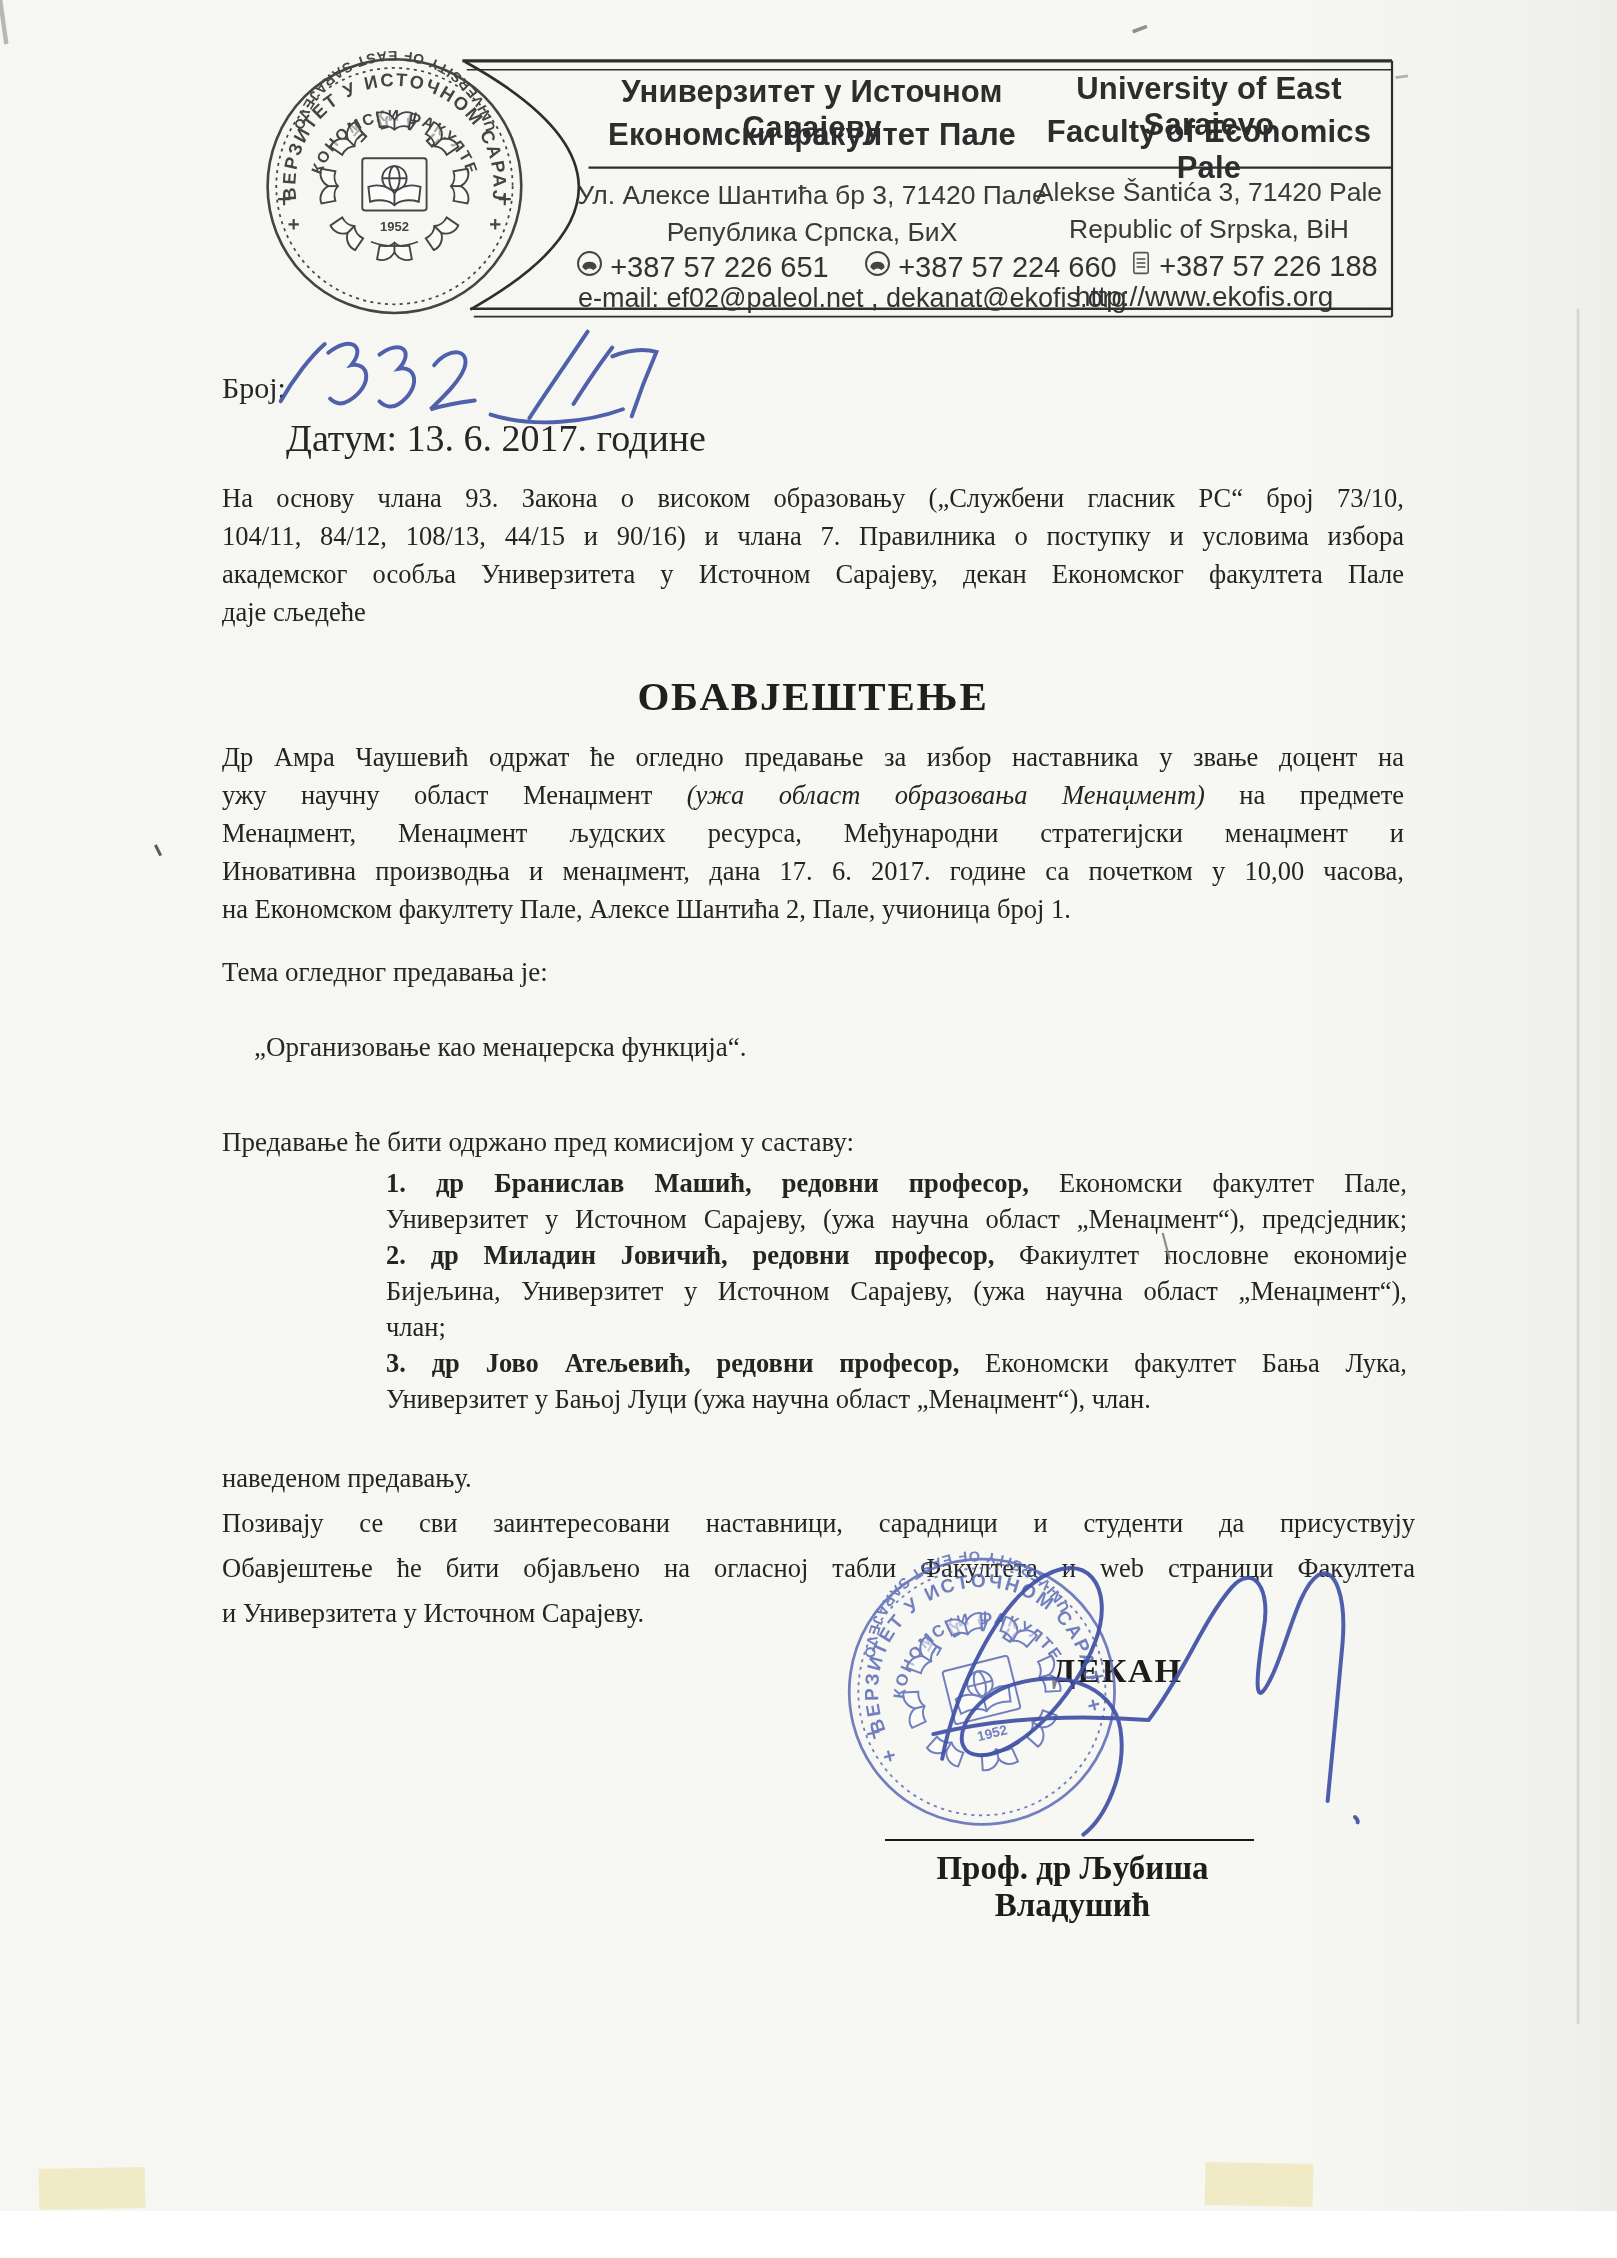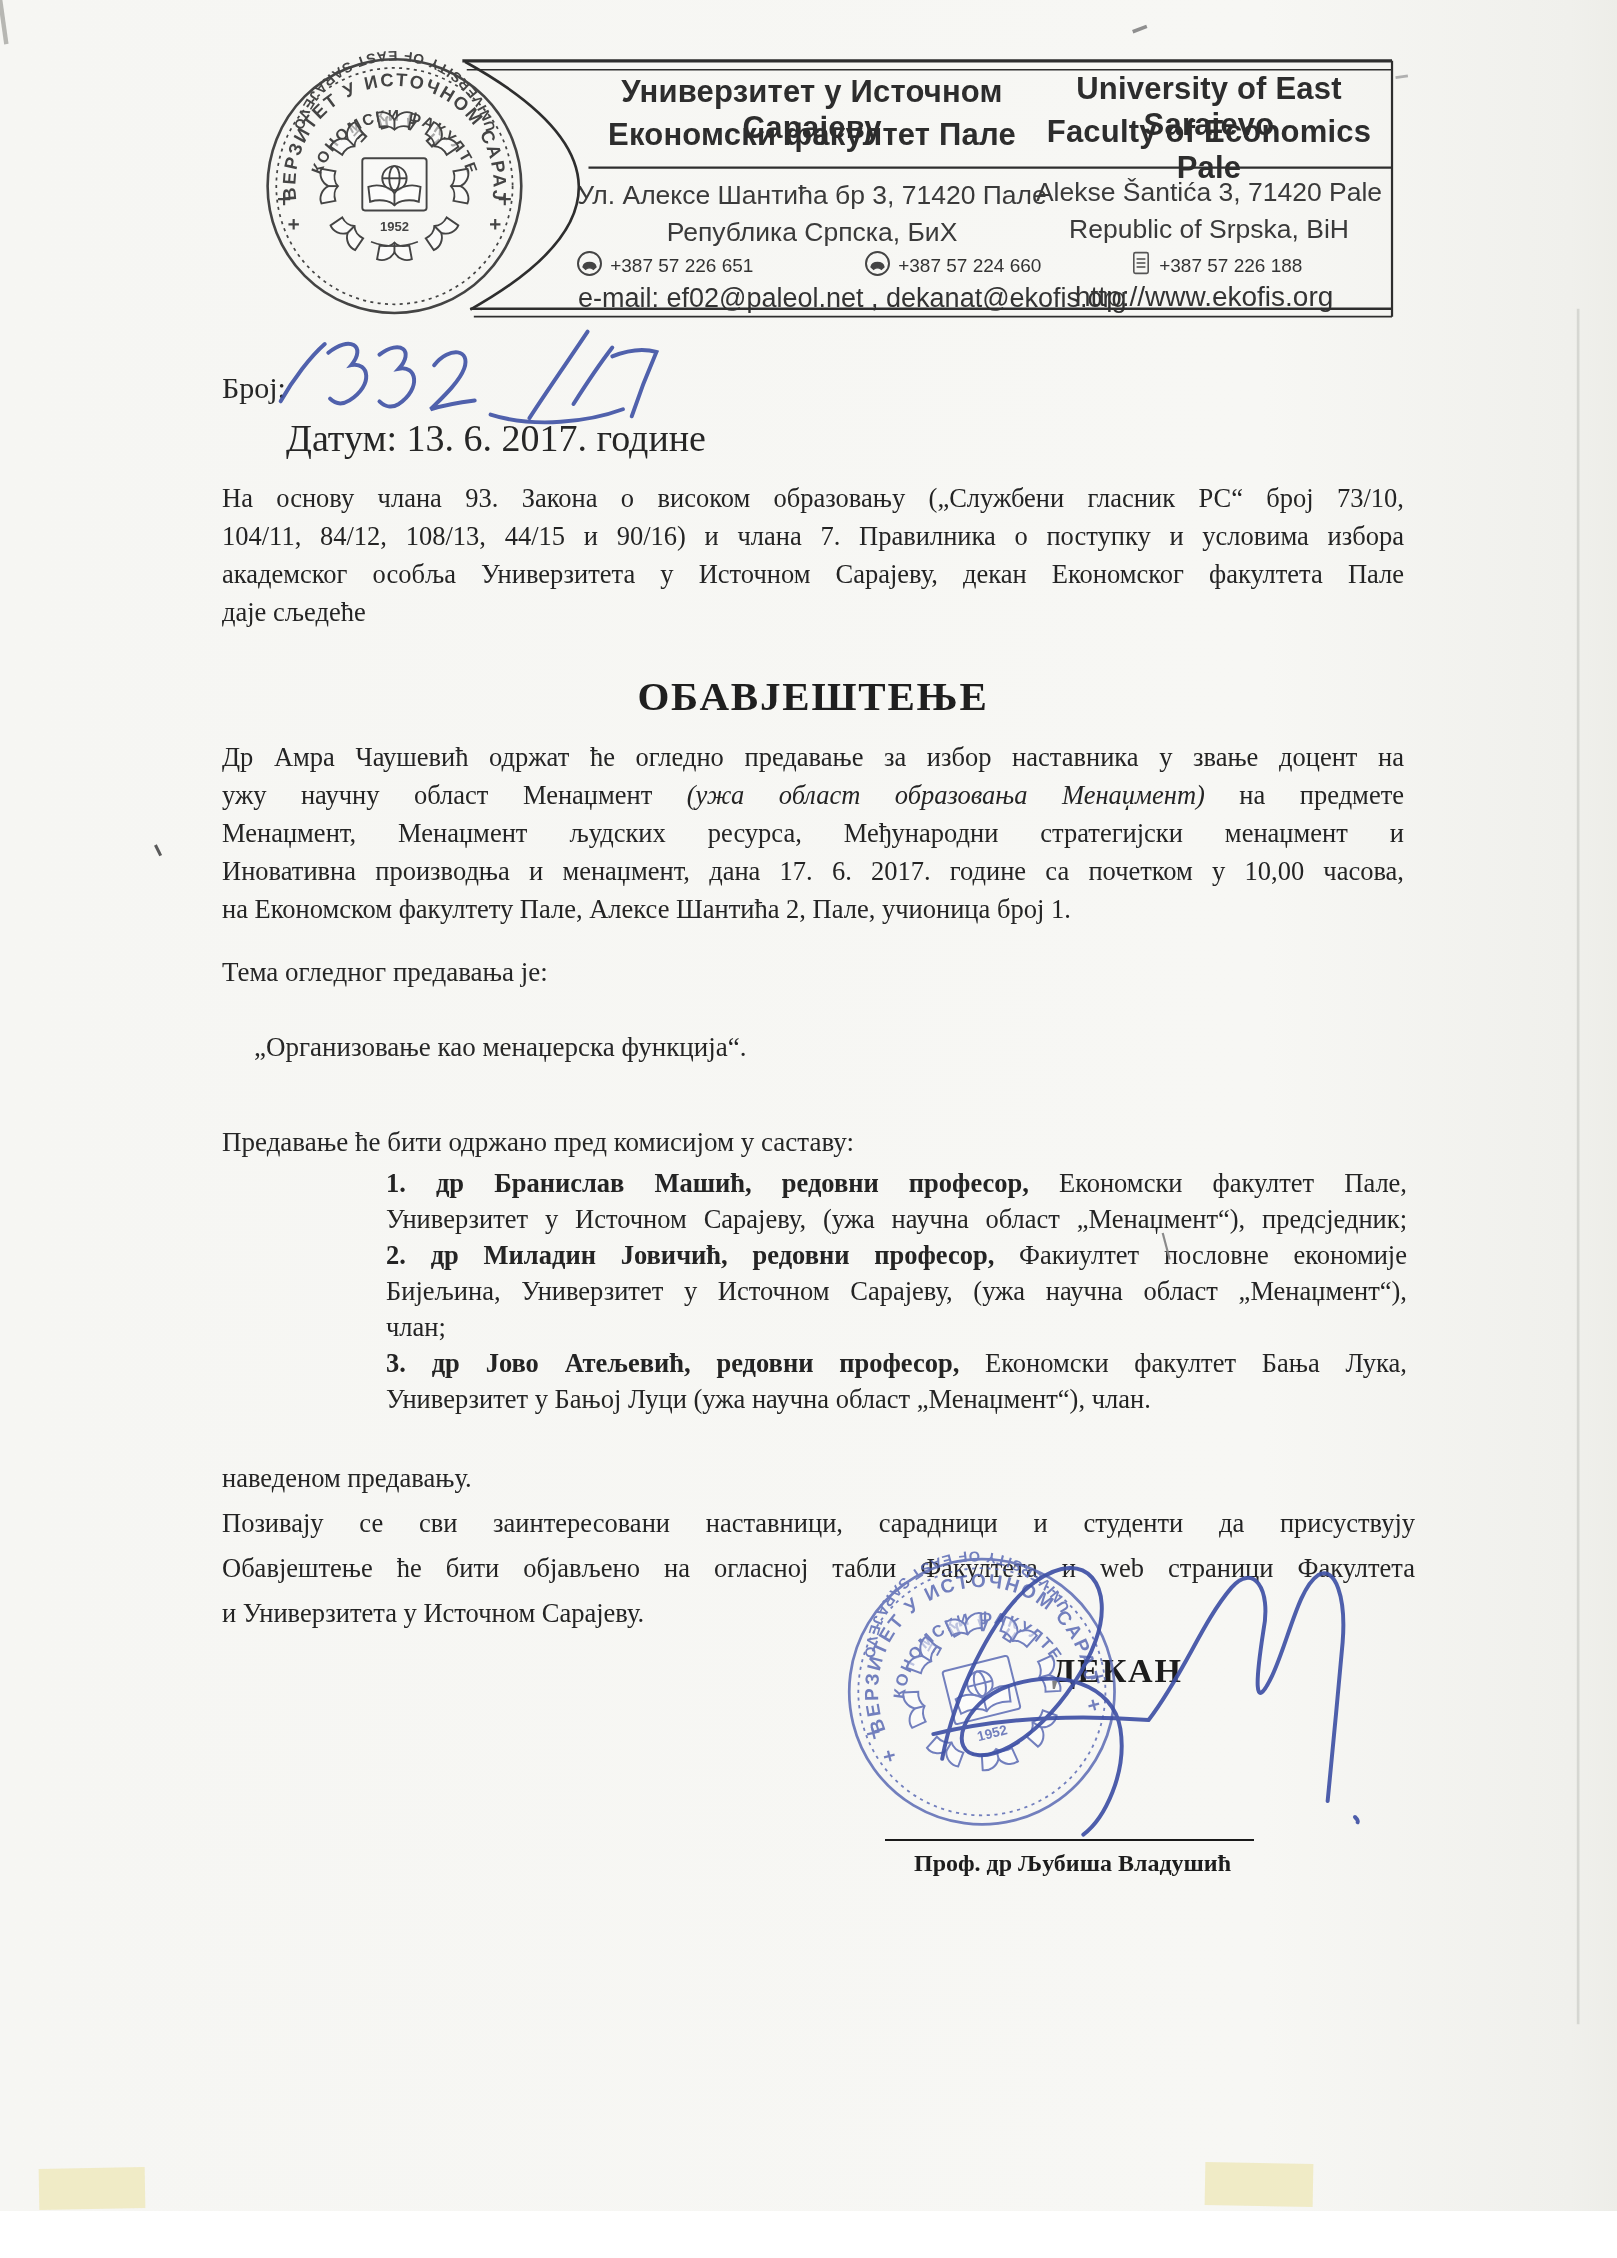--- a/index.html
+++ b/index.html
@@ -3,21 +3,21 @@
 <meta charset="utf-8">
 <style>
   html,body{margin:0;padding:0;background:#e8e8e6;}
   .page{position:relative;width:1618px;height:2258px;overflow:hidden;
         background:linear-gradient(90deg,#f6f6f3 0%,#f7f7f4 78%,#f0f0ec 97%,#ededE8 100%);
         font-family:"Liberation Serif","DejaVu Serif",serif;color:#262626;}
   .abs{position:absolute;}
   .sans{font-family:"Liberation Sans","DejaVu Sans",sans-serif;}
   .hdr-name{font-weight:bold;font-size:31px;color:#2d2d2d;text-align:center;letter-spacing:0.2px;}
   .hdr-addr{font-size:26.5px;color:#3a3a3a;text-align:center;}
-  .hdr-contact{font-size:19px;color:#333;display:flex;align-items:center;gap:6.2px;text-align:center;}
+  .hdr-contact{font-size:29px;color:#333;display:flex;align-items:center;gap:6.2px;text-align:center;}
   .serif-block{font-size:26.5px;line-height:38px;color:#242424;}
   .line{min-height:1em;}
   .just{text-align:justify;text-align-last:justify;}
   .b{font-weight:bold;}
   .i{font-style:italic;}
   .doc-title{font-weight:bold;font-size:41px;letter-spacing:1.8px;text-align:center;color:#1f1f1f;}
   .tape{position:absolute;background:#efe9bd;opacity:.85;}
   svg text{font-family:"Liberation Sans","DejaVu Sans",sans-serif;}
 </style>
 </head>
@@ -104,21 +104,21 @@
 
   <div class="abs serif-block" style="left:222px;top:1456px;width:1193px;line-height:45px;">
       <div class="line"><span>наведеном предавању.</span></div>
       <div class="line just"><span>Позивају се сви заинтересовани наставници, сарадници и студенти да присуствују</span></div>
       <div class="line just"><span>Обавјештење ће бити објављено на огласној табли Факултета и web  страници  Факултета</span></div>
       <div class="line"><span>и Универзитета у Источном Сарајеву.</span></div>
     </div>
 
   <div class="abs" style="left:1052px;top:1652px;font-size:34px;font-weight:bold;letter-spacing:1.8px;color:#1d1d1d;">ДЕКАН</div>
   <div class="abs" style="left:885px;top:1839px;width:369px;border-top:2.6px solid #1a1a1a;"></div>
-  <div class="abs" style="left:865px;top:1850px;width:415px;text-align:center;font-size:24px;font-weight:bold;color:#1d1d1d;">Проф. др Љубиша Владушић</div>
+  <div class="abs" style="left:865px;top:1850px;width:415px;text-align:center;font-size:33px;font-weight:bold;color:#1d1d1d;">Проф. др Љубиша Владушић</div>
 
   <svg class="abs" style="left:0;top:0;" width="1618" height="2258" viewBox="0 0 1834 2560">
     <defs>
       <g id="sealart" fill="none" stroke="currentColor">
         <circle r="146" stroke-width="3"></circle>
         <circle r="136" stroke-width="2" stroke-dasharray="3.5 5"></circle>
         <path id="arcTop" d="M -112 20 A 114 114 0 1 1 112 20" stroke="none"></path>
         <path id="arcMid" d="M -86 -6 A 88 88 0 0 1 86 -6" stroke="none"></path>
         <path id="arcBot" d="M 119 -20 A 120 120 0 1 0 -119 -20" stroke="none"></path>
         <path id="arcPale" d="M 62 -6 A 63 63 0 1 0 -62 -6" stroke="none"></path>

